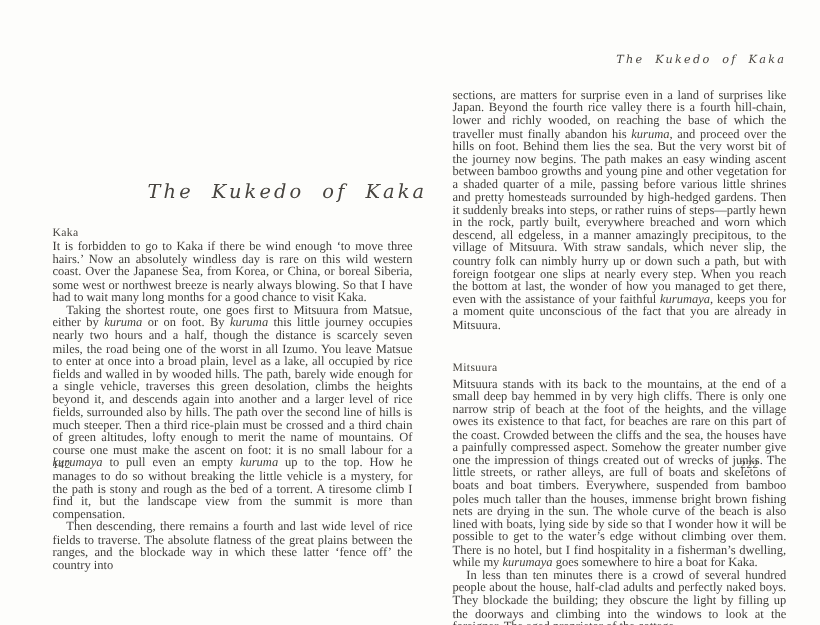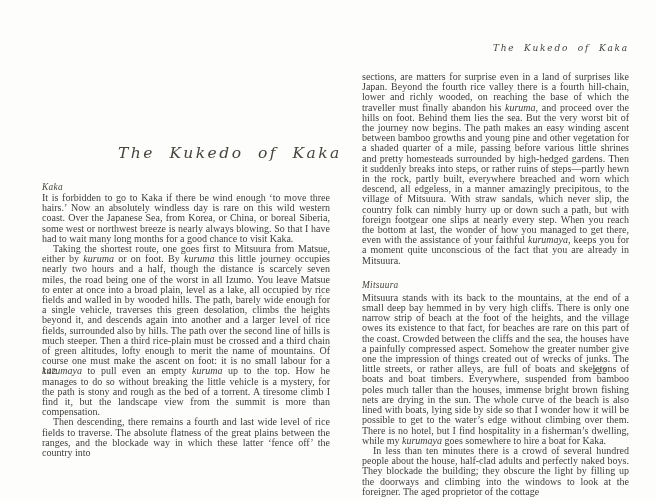--- a/index.html
+++ b/index.html
@@ -32,28 +32,27 @@
     margin-top:43px;
     text-align:right;
     font-family:"DejaVu Serif", serif;
     font-style:italic;
     font-size:9px;
     letter-spacing:1.8px;
     word-spacing:4px;
     color:#47443f;
   }
   .section-heading {
-    font-style:italic;
     font-weight:normal;
     font-size:9.3px;
     letter-spacing:0.3px;
     color:#45423d;
   }
   .page-left  .section-heading { margin-top:20px; margin-bottom:1px; }
-  .page-right .section-heading { margin-top:14px; margin-bottom:3px; }
+  .page-right .section-heading { margin-top:24px; margin-bottom:3px; }
 
   .body-text p {
     font-size:10px;
     line-height:10.2px;
     text-align:justify;
     hyphens:none;
   }
   .body-text p.indent { text-indent:11px; }
   .page-right .body-text.top { margin-top:19px; }
 

